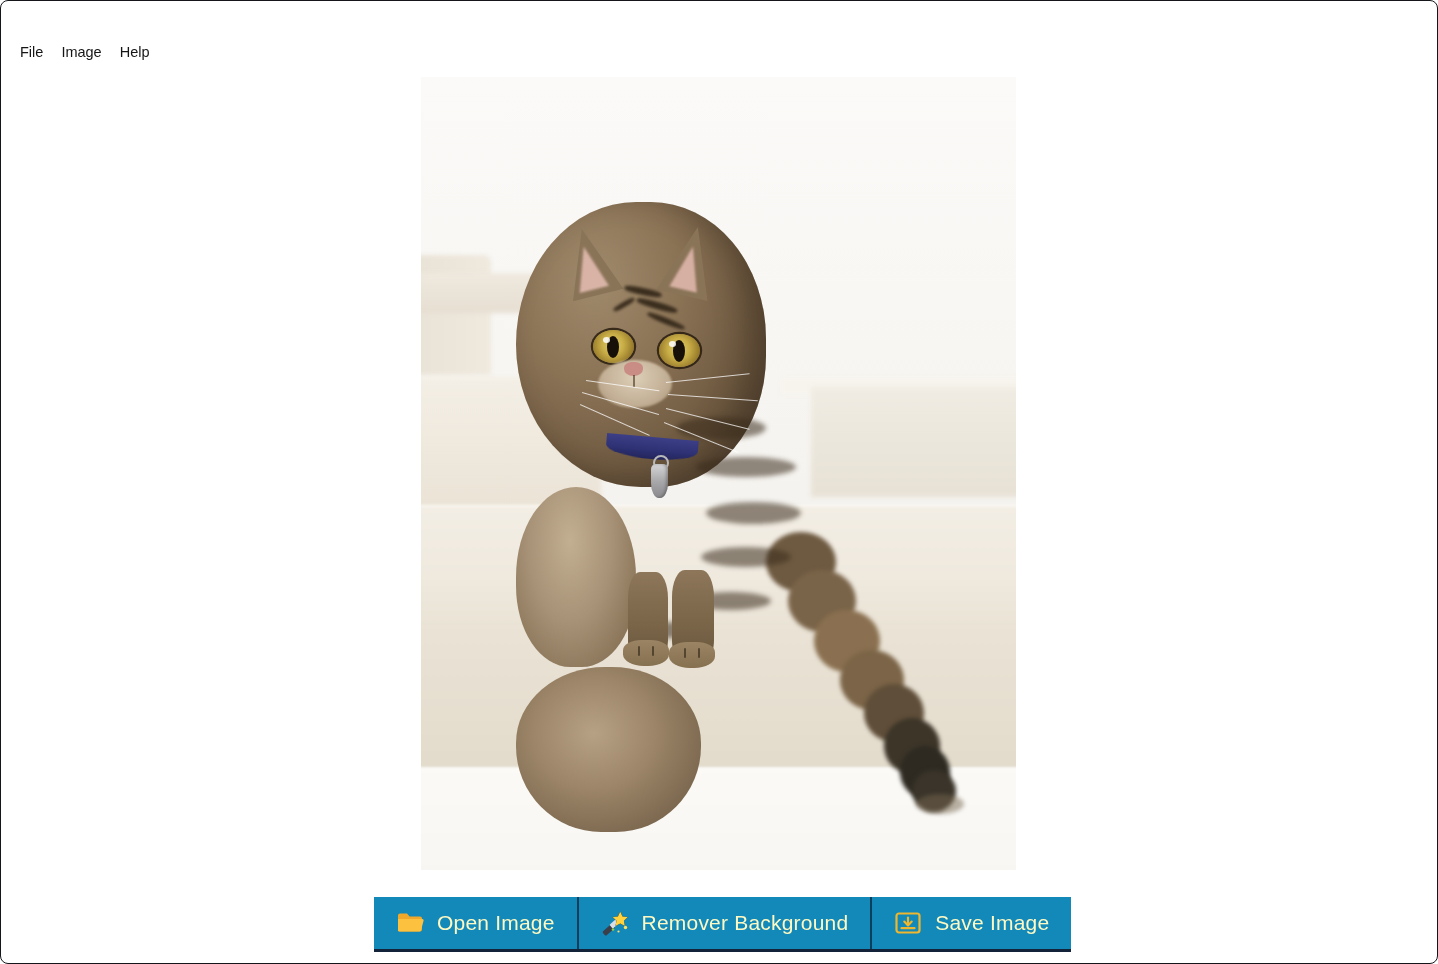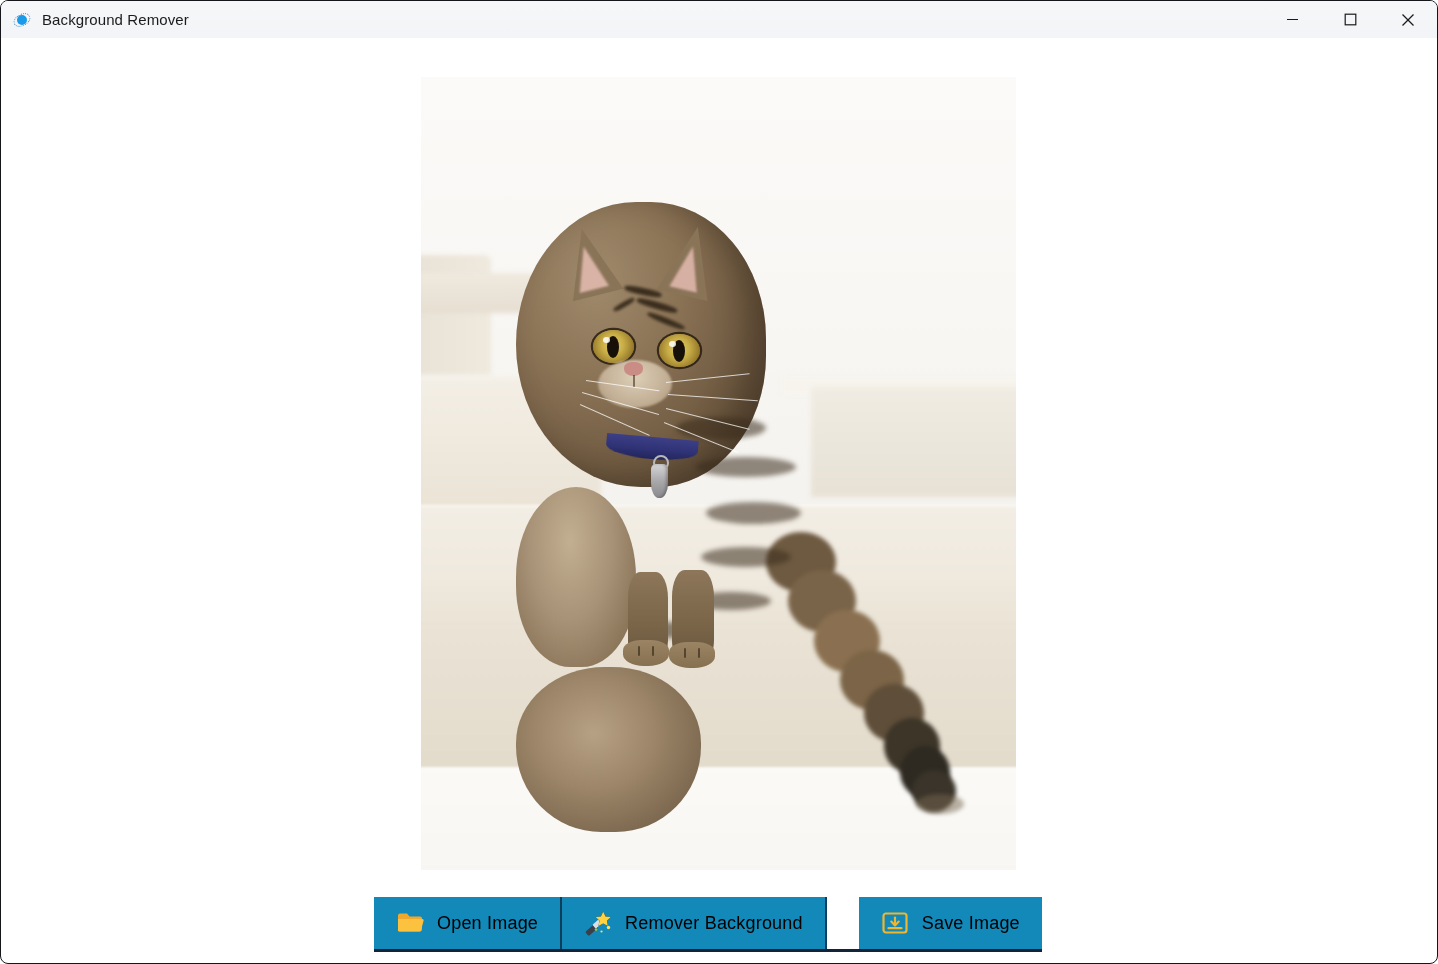--- a/index.html
+++ b/index.html
@@ -403,61 +403,40 @@
     background: #1289b8;
     border: none;
     border-right: 2px solid #0d3f5c;
     display: flex;
     align-items: center;
     gap: 13px;
     padding: 0 22px;
     cursor: pointer;
     box-sizing: border-box;
   }
-  .action-btn:last-child { border-right: none; margin-left: 32px; }
+  .action-btn:last-child { border-right: none; }
   .action-btn .btn-label {
-    font-size: 18px;
-    color: #000000;
+    font-size: 21px;
+    color: #fef9c3;
     white-space: nowrap;
     letter-spacing: 0.2px;
   }
   .btn-icon { width: 28px; height: 26px; flex: 0 0 auto; display:block; }
 </style>
 </head>
 <body>
 
 <div id="app-window">
 
-  <div id="title-bar">
-    <div id="title-icon">
-      <div class="ring"></div>
-      <div class="core"></div>
-    </div>
-    <div id="title-text">Background Remover</div>
-
-    <div id="win-controls">
-      <div class="win-btn">
-        <svg width="13" height="13" viewBox="0 0 13 13">
-          <line x1="1" y1="6.5" x2="12" y2="6.5" stroke="#1b1b1b" stroke-width="1.2"></line>
-        </svg>
-      </div>
-      <div class="win-btn">
-        <svg width="13" height="13" viewBox="0 0 13 13">
-          <rect x="1.2" y="1.2" width="10.6" height="10.6" fill="none" stroke="#1b1b1b" stroke-width="1.2"></rect>
-        </svg>
-      </div>
-      <div class="win-btn">
-        <svg width="14" height="14" viewBox="0 0 14 14">
-          <line x1="1.5" y1="1.5" x2="12.5" y2="12.5" stroke="#1b1b1b" stroke-width="1.25"></line>
-          <line x1="12.5" y1="1.5" x2="1.5" y2="12.5" stroke="#1b1b1b" stroke-width="1.25"></line>
-        </svg>
-      </div>
-    </div>
+
+  <div id="menu-bar">
+    <div class="menu-item">File</div>
+    <div class="menu-item">Image</div>
+    <div class="menu-item">Help</div>
   </div>
-
 
   <div id="canvas-area">
 
     <div id="photo">
 
       <div class="ph-layer wall"></div>
       <div class="ph-layer upper-step"></div>
       <div class="ph-layer upper-step2"></div>
       <div class="ph-layer mid-riser"></div>
       <div class="ph-layer right-step-top"></div>

